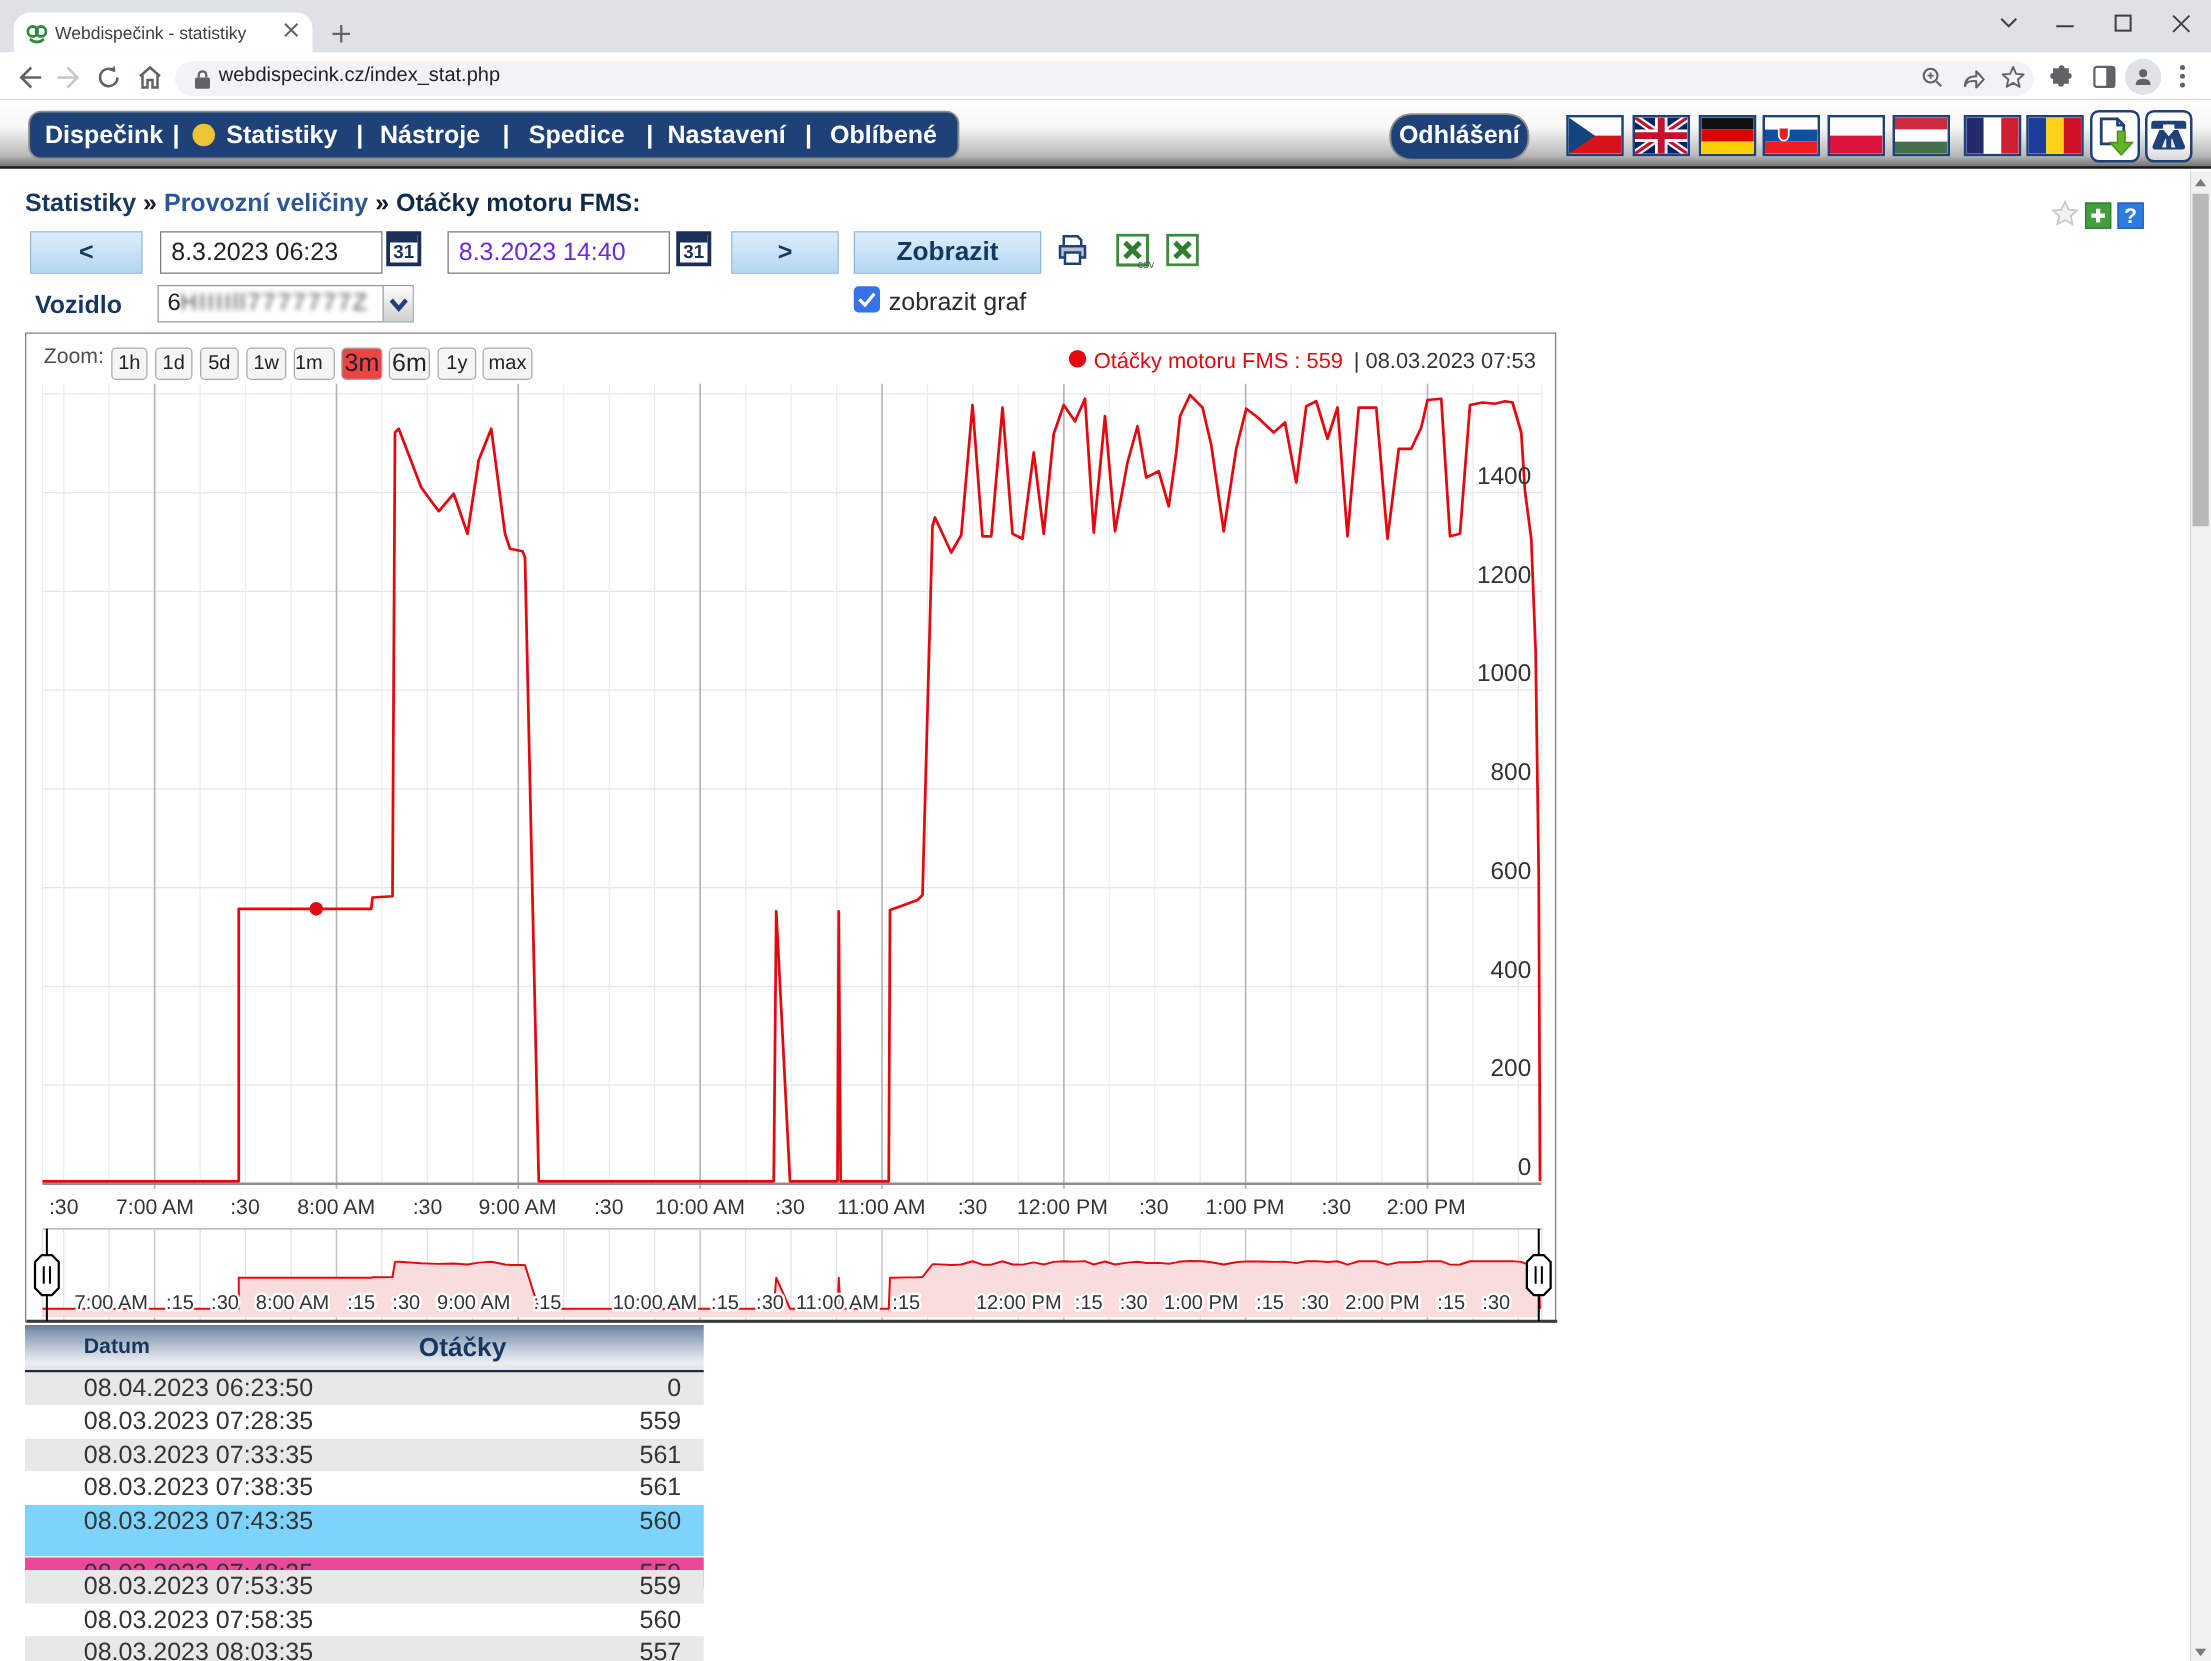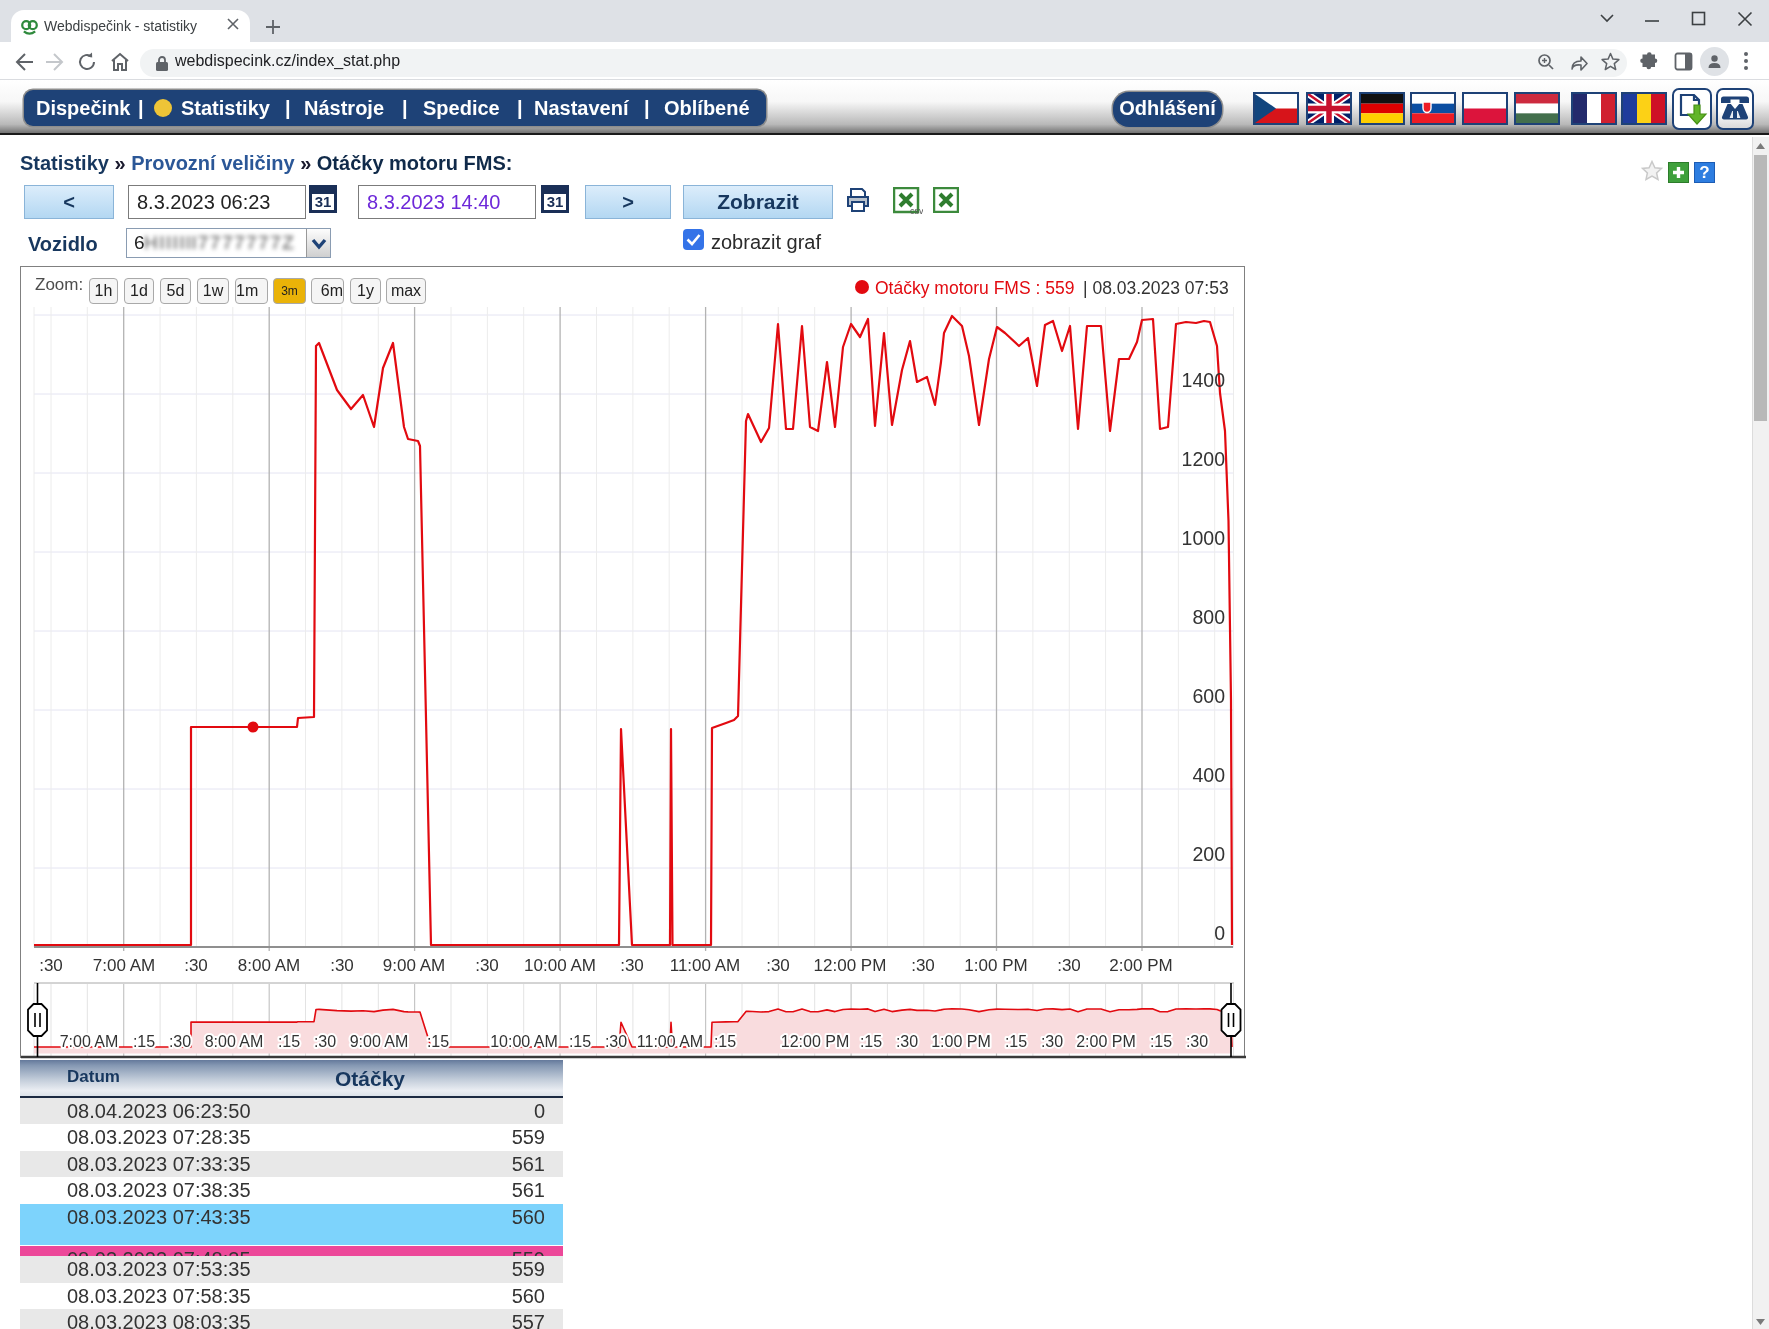--- a/index.html
+++ b/index.html
@@ -215,22 +215,22 @@
 </div>
 <span class="abs" style="left:711px;top:231px;font-size:20px;color:#2b2b2b">zobrazit graf</span>
 
 <div class="abs" style="left:20px;top:266px;width:1225px;height:792px;border:1px solid #808080;background:#fff">
 <span style="position:absolute;left:14px;top:8px;font-size:17px;color:#4d4d4d">Zoom:</span>
 <div style="position:absolute;left:68px;top:11px;width:29px;height:26px;border:1px solid #a9a9a9;border-radius:4px;background:#f5f5f5;box-sizing:border-box;text-align:center;font-size:16px;color:#222;line-height:24px">1h</div>
     <div style="position:absolute;left:103px;top:11px;width:30px;height:26px;border:1px solid #a9a9a9;border-radius:4px;background:#f5f5f5;box-sizing:border-box;text-align:center;font-size:16px;color:#222;line-height:24px">1d</div>
     <div style="position:absolute;left:139px;top:11px;width:31px;height:26px;border:1px solid #a9a9a9;border-radius:4px;background:#f5f5f5;box-sizing:border-box;text-align:center;font-size:16px;color:#222;line-height:24px">5d</div>
     <div style="position:absolute;left:176px;top:11px;width:32px;height:26px;border:1px solid #a9a9a9;border-radius:4px;background:#f5f5f5;box-sizing:border-box;text-align:center;font-size:16px;color:#222;line-height:24px">1w</div>
     <div style="position:absolute;left:214px;top:11px;width:33px;height:26px;border:1px solid #a9a9a9;border-radius:4px;background:#f5f5f5;box-sizing:border-box;text-align:left;font-size:16px;color:#222;line-height:24px">1m</div>
-    <div style="position:absolute;left:252px;top:11px;width:33px;height:26px;border:1px solid #a9a9a9;border-radius:4px;background:#eab308;box-sizing:border-box;text-align:center;font-size:12px;color:#222;line-height:24px">3m</div>
-    <div style="position:absolute;left:290px;top:11px;width:33px;height:26px;border:1px solid #a9a9a9;border-radius:4px;background:#f5f5f5;box-sizing:border-box;text-align:right;font-size:16px;color:#222;line-height:24px">6m</div>
+    <div style="position:absolute;left:252px;top:11px;width:33px;height:26px;border:1px solid #a9a9a9;border-radius:4px;background:#ef4444;box-sizing:border-box;text-align:center;font-size:20px;color:#222;line-height:24px">3m</div>
+    <div style="position:absolute;left:290px;top:11px;width:33px;height:26px;border:1px solid #a9a9a9;border-radius:4px;background:#f5f5f5;box-sizing:border-box;text-align:center;font-size:20px;color:#222;line-height:24px">6m</div>
     <div style="position:absolute;left:329px;top:11px;width:31px;height:26px;border:1px solid #a9a9a9;border-radius:4px;background:#f5f5f5;box-sizing:border-box;text-align:center;font-size:16px;color:#222;line-height:24px">1y</div>
     <div style="position:absolute;left:365px;top:11px;width:40px;height:26px;border:1px solid #a9a9a9;border-radius:4px;background:#f5f5f5;box-sizing:border-box;text-align:center;font-size:16px;color:#222;line-height:24px">max</div>
 
 <span style="position:absolute;left:834px;top:13px;width:14px;height:14px;border-radius:50%;background:#e20a10"></span>
 <span style="position:absolute;left:854px;top:11px;font-size:17.5px;color:#e20a10">Otáčky motoru FMS : 559</span>
 <span style="position:absolute;left:1062px;top:11px;font-size:17.5px;color:#333">| 08.03.2023 07:53</span>
 <svg width="1225" height="792" viewBox="0 0 1225 792" style="position:absolute;left:0;top:0;font-family:'Liberation Sans',sans-serif">
 <line x1="13" y1="680.0" x2="1213" y2="680.0" stroke="#e4e4f2" stroke-width="1"></line>
 <line x1="13" y1="601.0" x2="1213" y2="601.0" stroke="#e4e4f2" stroke-width="1"></line>
 <line x1="13" y1="522.0" x2="1213" y2="522.0" stroke="#e4e4f2" stroke-width="1"></line>

